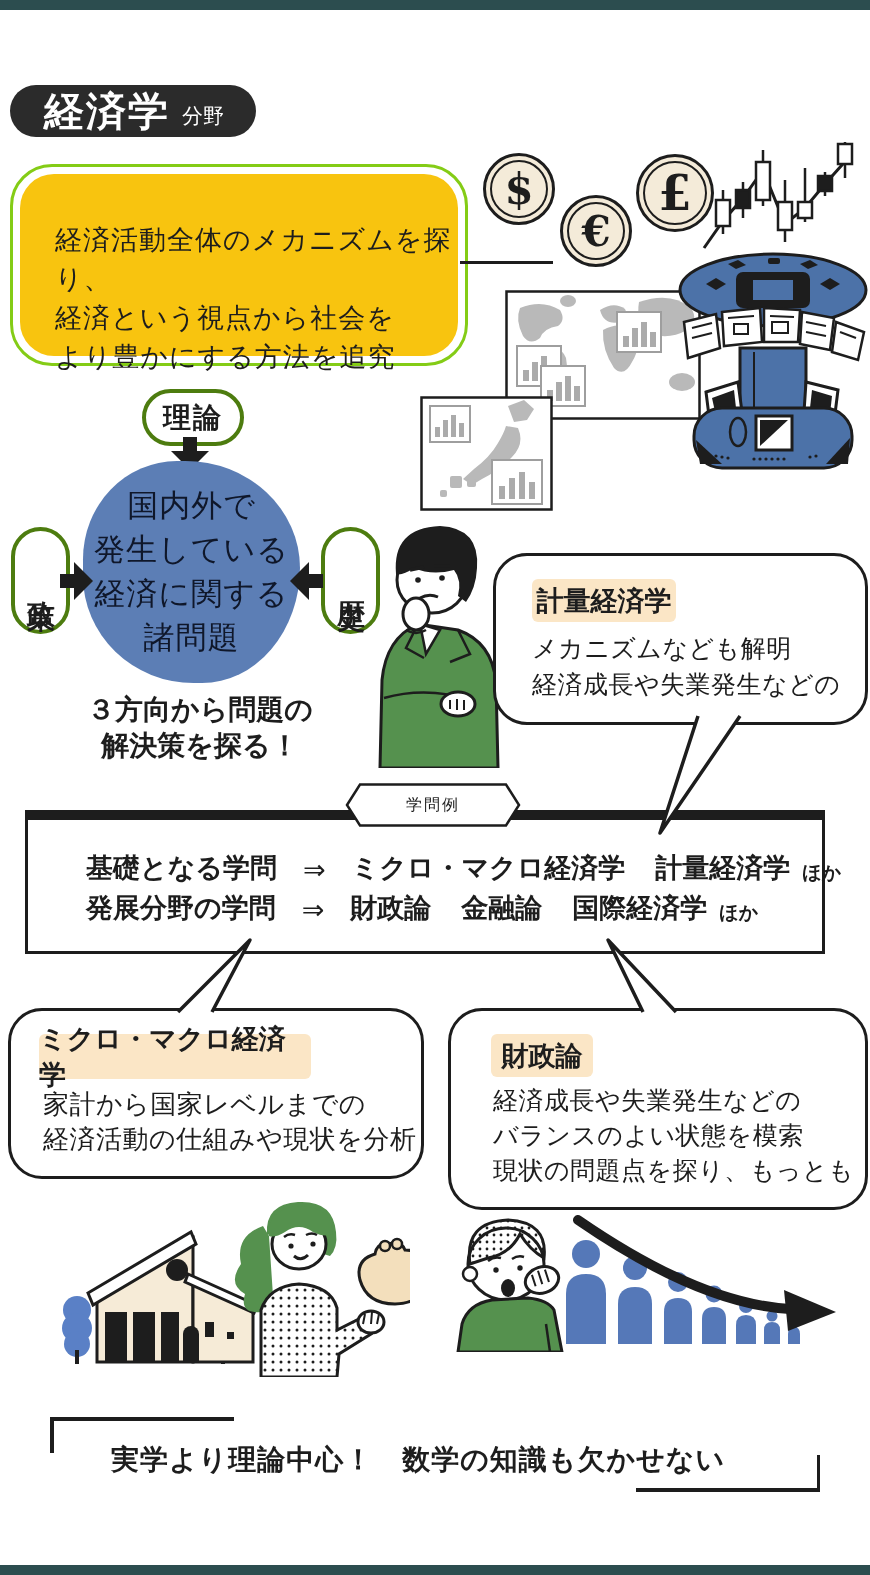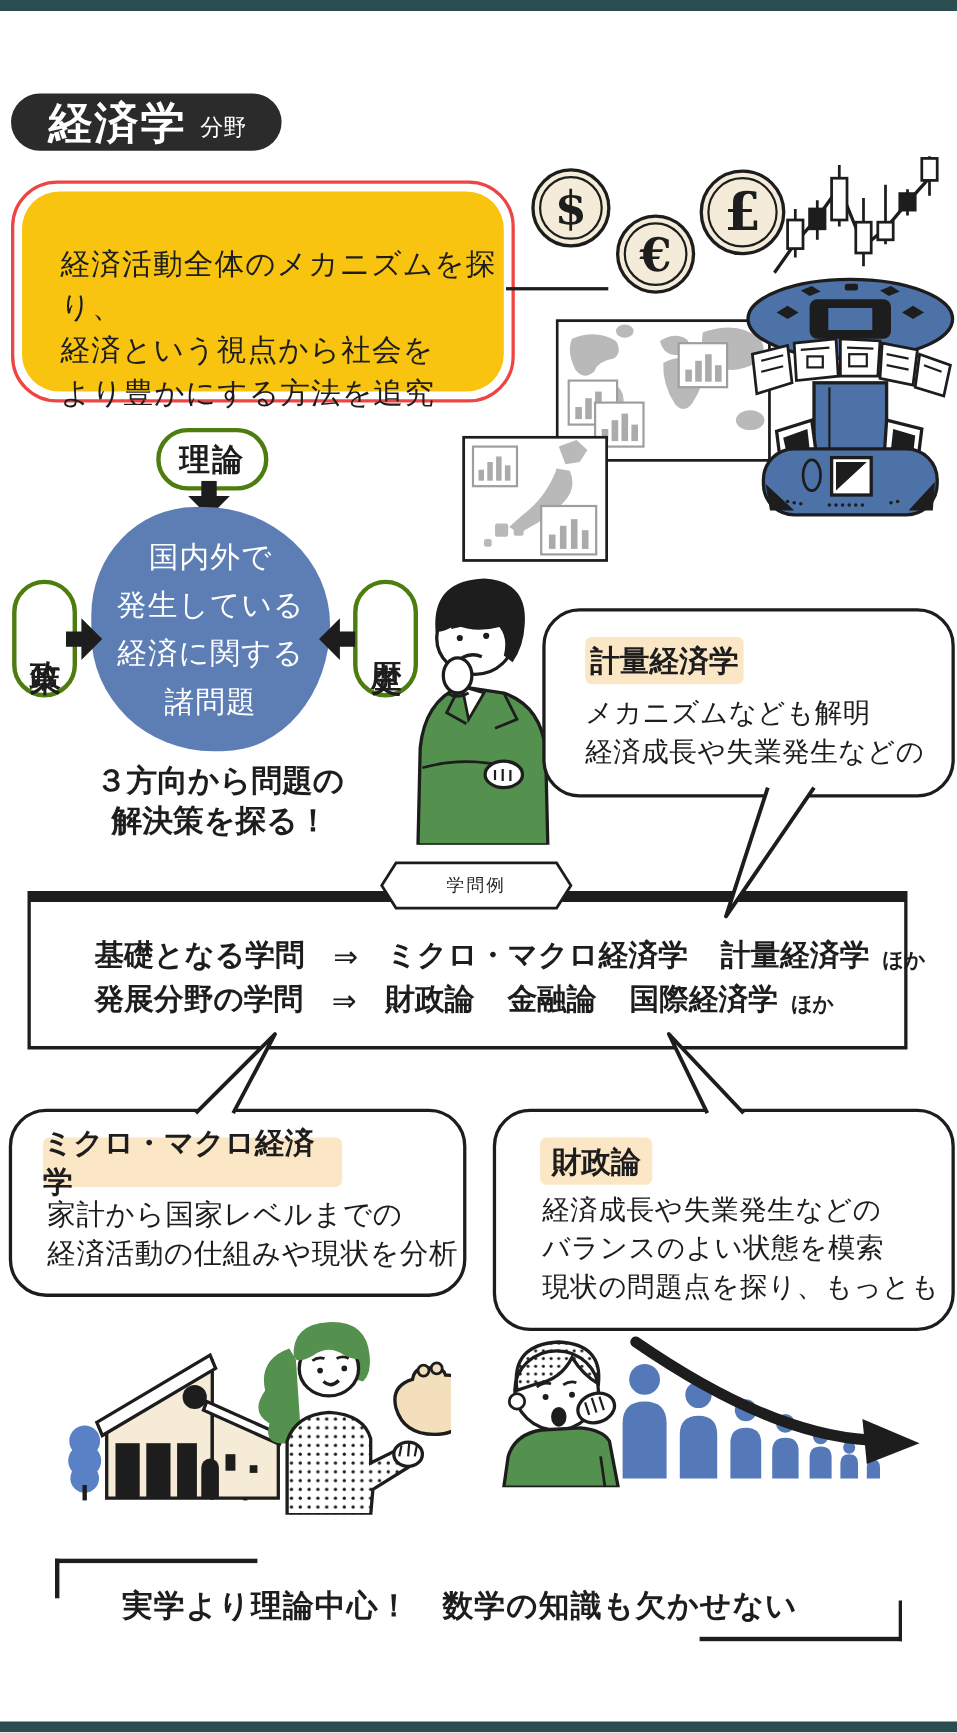--- a/index.html
+++ b/index.html
@@ -4,33 +4,33 @@
 <style>
   html,body{margin:0;padding:0;background:#fff;}
   #canvas{position:relative;width:870px;height:1575px;background:#fff;overflow:hidden;
           font-family:"Liberation Sans","DejaVu Sans",sans-serif;color:#1d1d1d;}
   .abs{position:absolute;}
   .frame{left:0;width:870px;height:10px;background:#2c4d4f;}
   .badge{left:10px;top:85px;height:52px;background:#2b2b2b;border-radius:30px;
          display:flex;align-items:center;padding:0 32px 0 34px;}
   .badge .t{color:#fff;font-size:40px;font-weight:bold;letter-spacing:2px;}
   .badge .s{color:#fff;font-size:21px;margin-left:12px;margin-top:10px;}
-  .introbox{left:10px;top:164px;width:452px;height:196px;border:3px solid #ef4444;border-radius:42px;background:#fff;}
+  .introbox{left:10px;top:164px;width:452px;height:196px;border:3px solid #84cc16;border-radius:42px;background:#fff;}
   .introbox .fill{position:absolute;inset:7px;background:#f8c40f;border-radius:34px;}
   .introbox .txt{position:absolute;left:42px;top:54px;font-size:27px;line-height:39px;letter-spacing:1px;}
   .coin{border-radius:50%;background:#f4ebd9;border:3px solid #1d1d1d;display:flex;align-items:center;justify-content:center;}
   .coin .ring{position:absolute;inset:4px;border:2px solid #1d1d1d;border-radius:50%;}
   .coin .sym{font-family:"DejaVu Serif","Liberation Serif",serif;font-weight:bold;position:relative;}
   .pill{background:#fff;border:4px solid #4d7c0f;border-radius:30px;display:flex;align-items:center;justify-content:center;
         font-size:28px;font-weight:bold;letter-spacing:2px;}
   .pill.vert{writing-mode:vertical-rl;}
   .blob{left:83px;top:461px;width:217px;height:222px;background:#5c7eb5;
         border-radius:45% 55% 47% 53% / 46% 50% 54% 50%;
         display:flex;align-items:center;justify-content:center;text-align:center;
-        color:#ffffff;font-size:27px;line-height:44px;letter-spacing:1px;}
+        color:#0f172a;font-size:31px;line-height:44px;letter-spacing:1px;}
   .caption{left:55px;top:692px;width:290px;text-align:center;font-size:28px;font-weight:bold;line-height:36px;}
   .bubble{background:#fff;border:3.5px solid #1d1d1d;border-radius:34px;}
   .blabel{position:absolute;background:#fbe6c6;border-radius:6px;font-size:27px;font-weight:bold;
           display:flex;align-items:center;justify-content:center;}
   .btext{position:absolute;font-size:25px;line-height:36px;letter-spacing:0.5px;}
   .exbox{left:25px;top:810px;width:800px;height:144px;background:#fff;
          border:3px solid #1d1d1d;border-top:10px solid #1d1d1d;box-sizing:border-box;}
   .exrow{position:absolute;left:58px;display:flex;align-items:flex-end;column-gap:26px;font-size:27px;white-space:nowrap;}
   .exrow .cat,.exrow .item{font-weight:bold;}
   .exrow .items{display:flex;column-gap:30px;align-items:baseline;}

